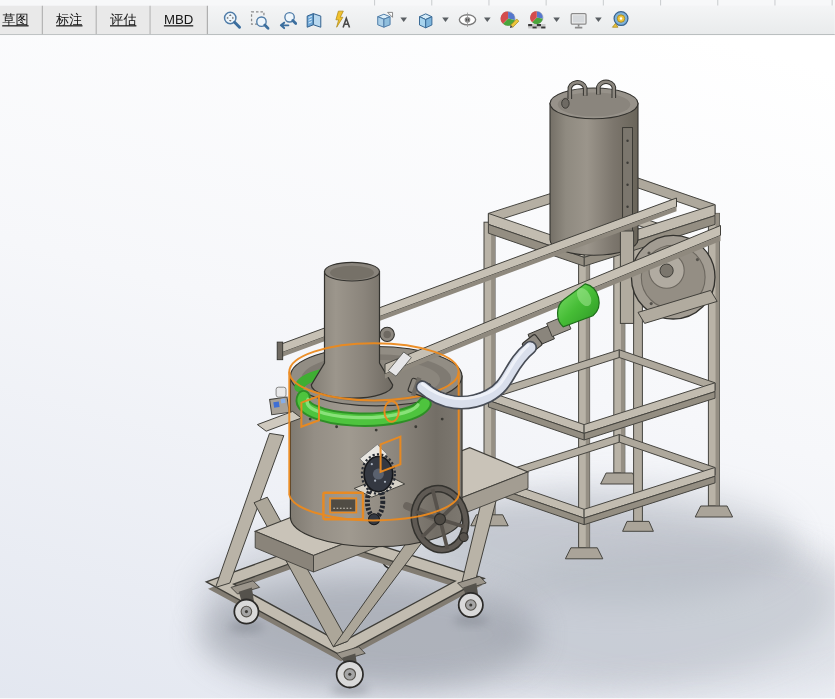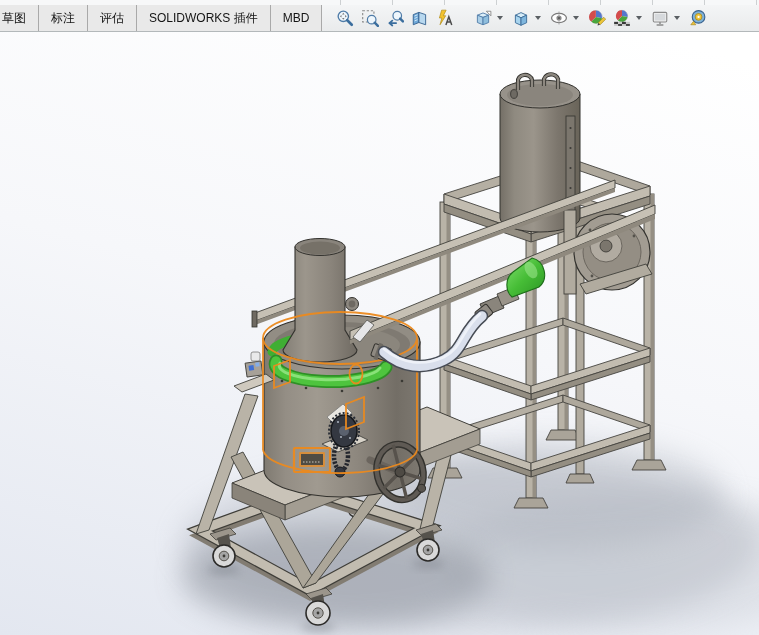--- a/index.html
+++ b/index.html
@@ -11,21 +11,21 @@
   
   .toolbar{
     width:759px;height:32px;box-sizing:border-box;
     background:linear-gradient(#f6f7f8,#e9ebec);
     border-bottom:1px solid #b3b8ba;
     position:relative;
   }
   .top-sliver{height:5px;width:100%;background:#f7f8f9;position:relative;}
   .top-sliver .tick{position:absolute;top:0;width:1px;height:5px;background:#cdd0d2;}
   .bar-row{height:26px;display:flex;align-items:stretch;}
-  .tabs{display:flex;align-items:flex-end;}
+  .tabs{display:flex;align-items:flex-end;text-decoration:underline;}
   .tab{
     line-height:26px;font-size:12px;color:#141414;
     padding:0 12px;border-right:1px solid #a9a9a9;
     background:#e9e9e9;white-space:nowrap;cursor:default;
   }
   .tab:first-child{padding-left:2px;}
   .hud{display:flex;align-items:center;margin-left:10px;}
   .hud-btn{
     width:25px;height:24px;border:none;background:transparent;
     display:flex;align-items:center;justify-content:center;padding:0;margin:0;
@@ -55,21 +55,20 @@
       <div class="tick" style="left:600px"></div>
     <div class="tick" style="left:652px"></div>
       <div class="tick" style="left:704px"></div>
     <div class="tick" style="left:756px"></div>
   </div>
   <div class="bar-row">
     <div class="tabs">
       <div class="tab">草图</div>
       <div class="tab">标注</div>
       <div class="tab">评估</div>
-      <div class="tab">SOLIDWORKS 插件</div>
       <div class="tab">MBD</div>
     </div>
 
     <div class="hud">
 
       <button class="hud-btn">
         <svg width="18" height="18" viewBox="0 0 16 16">
           <circle cx="6.5" cy="6.5" r="4.6" fill="#eef6fc" stroke="#4f7ca8" stroke-width="1.2"></circle>
           <path d="M10 10 L14 14" stroke="#3b6e9e" stroke-width="2.4" stroke-linecap="round"></path>
           <path d="M6.5 3.4 l1.1 1.5 h-2.2z M6.5 9.6 l1.1 -1.5 h-2.2z M3.4 6.5 l1.5 -1.1 v2.2z M9.6 6.5 l-1.5 -1.1 v2.2z" fill="#777"></path>

